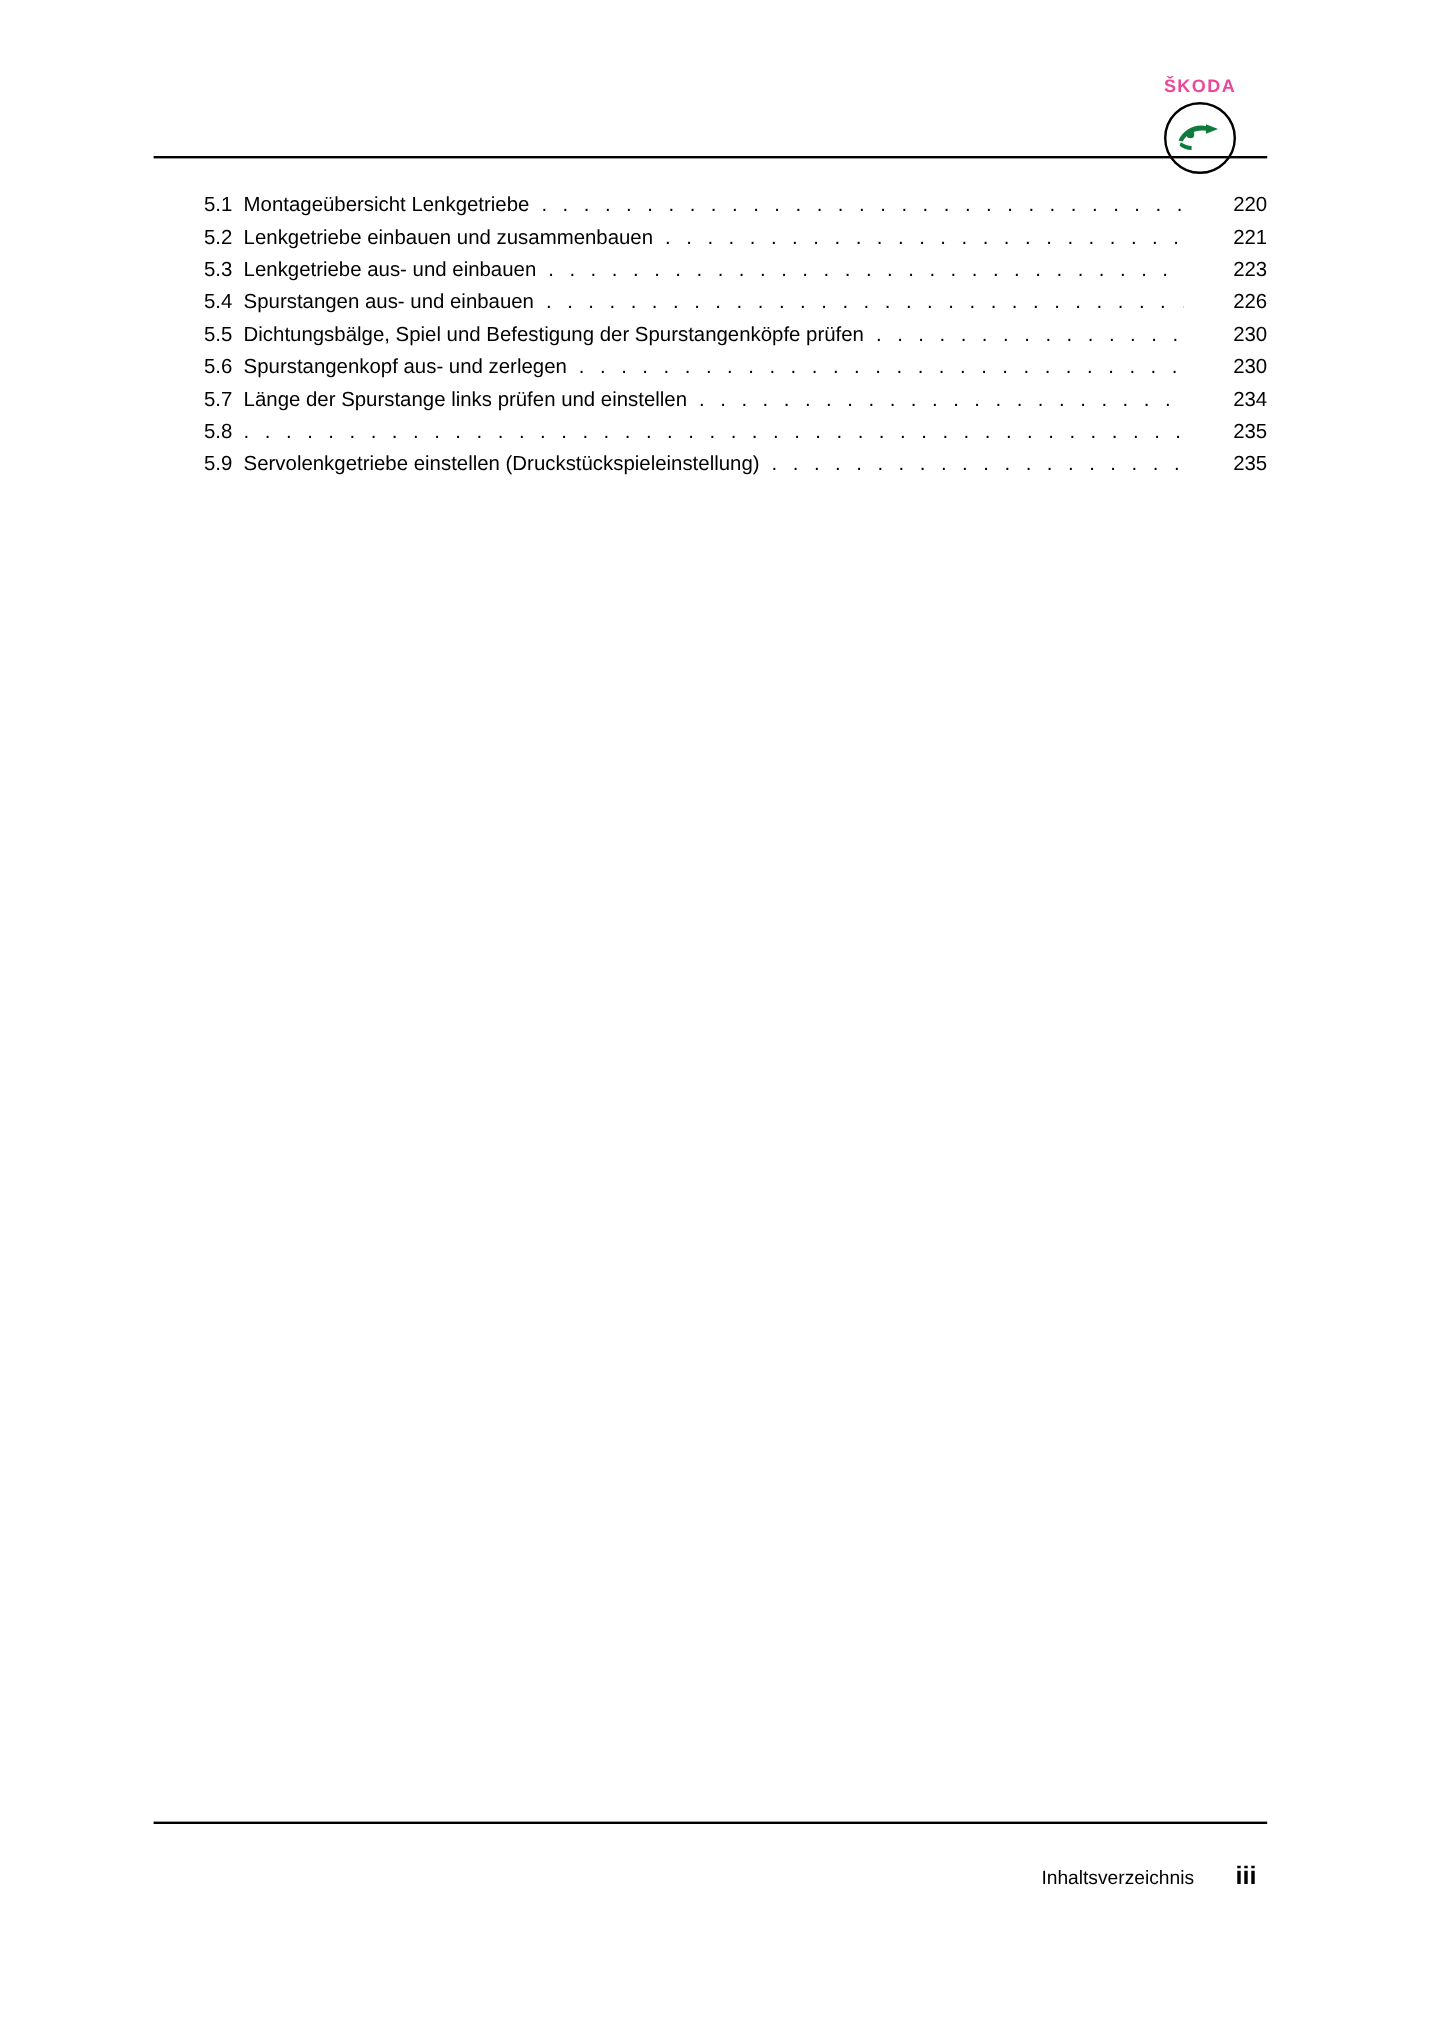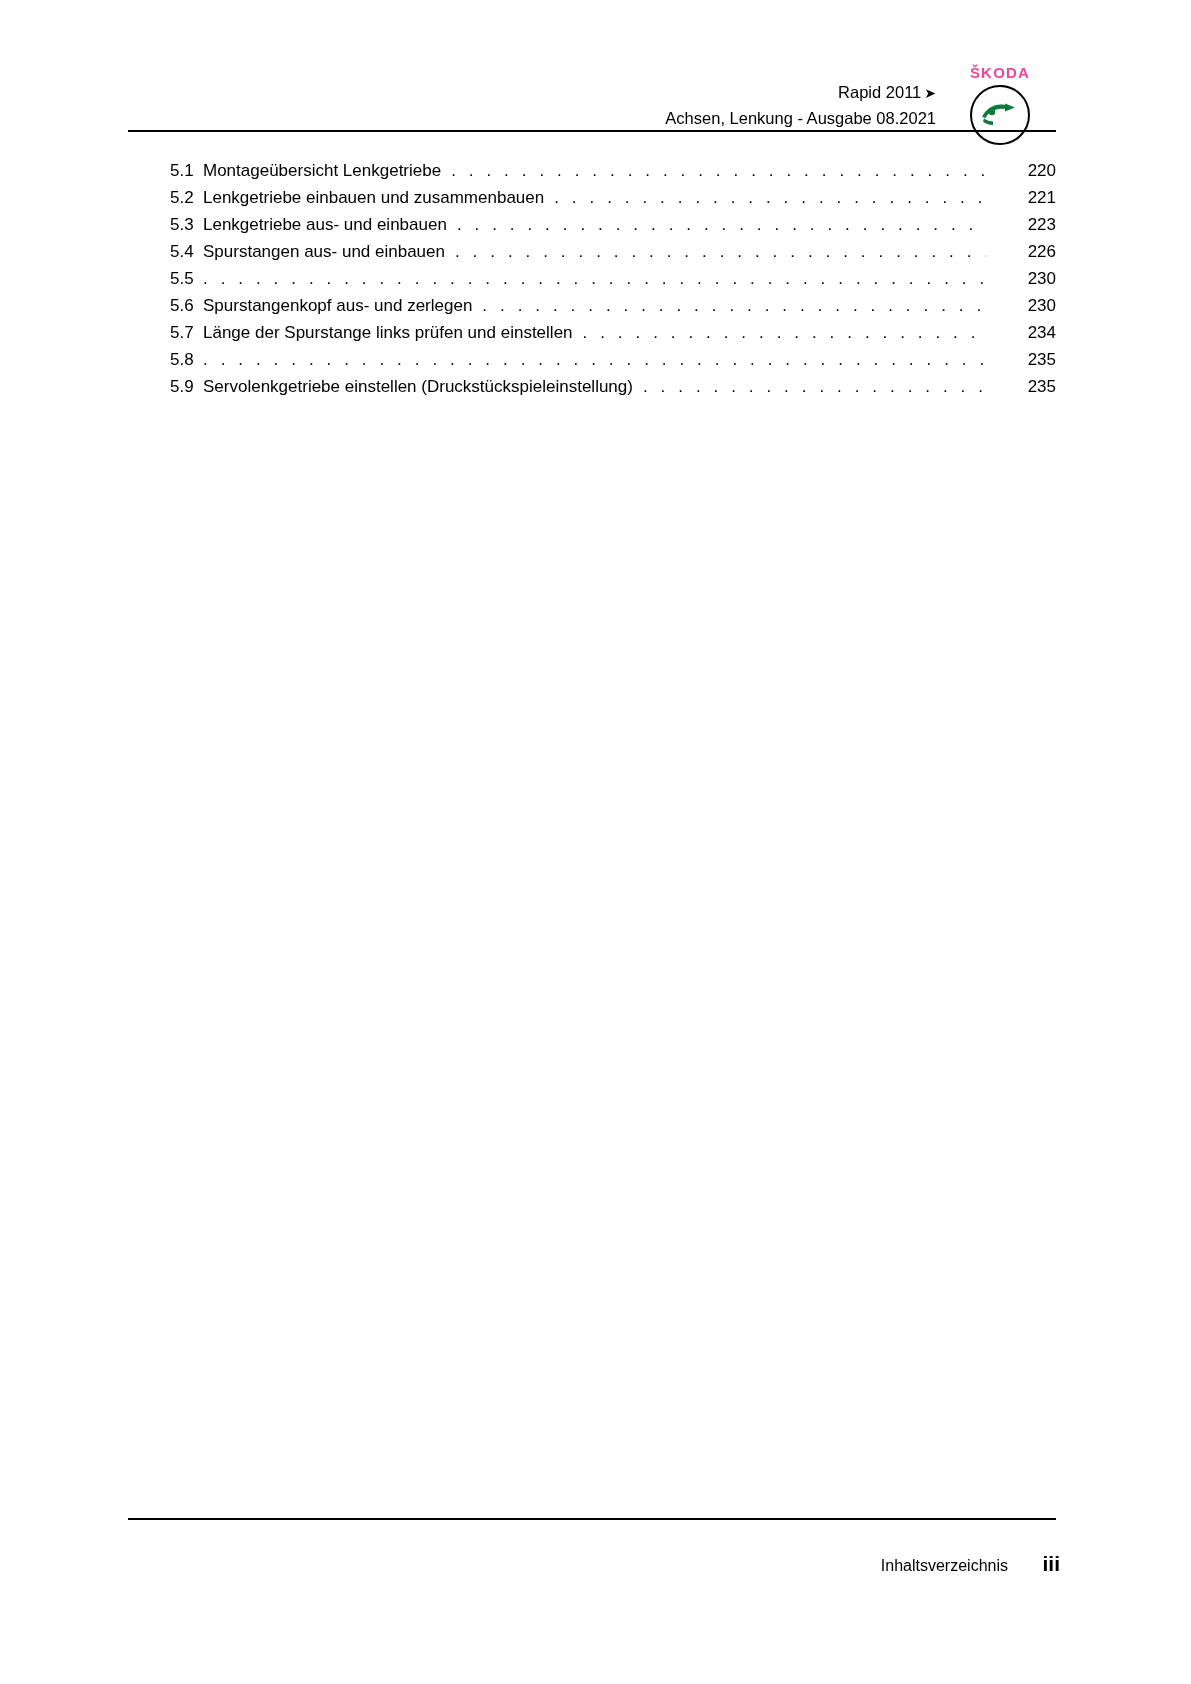--- a/index.html
+++ b/index.html
@@ -131,21 +131,21 @@
     position: absolute;
     bottom: 164px;
     left: 128px;
     width: 928px;
     height: 2px;
     background: #000;
   }
   .footer {
     position: absolute;
     bottom: 108px;
-    left: 132px;
+    left: 119px;
     width: 928px;
     display: flex;
     align-items: baseline;
     justify-content: flex-end;
     margin-top: 24px;
   }
   .footer-label {
     font-size: 16px;
     color: #000;
   }
@@ -156,26 +156,20 @@
     min-width: 30px;
     text-align: right;
   }
 </style>
 </head>
 <body>
 
 <div class="page">
 
   <div class="header">
-    <div class="header-text">
-      <div class="header-line">
-        <span>Rapid 2011</span><span class="arrow">➤</span>
-      </div>
-      <div class="header-line">Achsen, Lenkung - Ausgabe 08.2021</div>
-    </div>
 
     <div class="brand">
       <div class="brand-word">ŠKODA</div>
       <div class="brand-logo">
         <svg width="51" height="51" viewBox="0 0 51 51" aria-hidden="true">
           <circle cx="25.5" cy="25.5" r="24" fill="#ffffff"></circle>
           <g fill="#0e7a3c">
             <path d="M10 30 C14 21, 24 16, 33 18 L33 22 C25 20.5, 17 24, 13.5 31 Z"></path>
             <path d="M33 16.5 L43 20.5 L33 24.5 Z"></path>
             <path d="M12 31.5 C15 33.5, 18 34.5, 21 34.6 L21 38 C17 38, 13.5 36.5, 11 34.5 Z"></path>
@@ -220,20 +214,21 @@
       <div class="toc-num">5.4</div>
       <div class="toc-title">Spurstangen aus- und einbauen</div>
       <div class="toc-dots">
           <span>. . . . . . . . . . . . . . . . . . . . . . . . . . . . . . . . . . . . . . . . . . . . . . . . . . . . . . . . . . . . . . . . . . . . . . . . . . . .</span>
         </div>
       <div class="toc-page">226</div>
     </div>
 
     <div class="toc-row">
       <div class="toc-num">5.5</div>
+      <div class="toc-title">Dichtungsbälge, Spiel und Befestigung der Spurstangenköpfe prüfen</div>
       <div class="toc-dots">
           <span>. . . . . . . . . . . . . . . . . . . . . . . . . . . . . . . . . . . . . . . . . . . . . . . . . . . . . . . . . . . . . . . . . . . . . . . . . . . .</span>
         </div>
       <div class="toc-page">230</div>
     </div>
 
     <div class="toc-row">
       <div class="toc-num">5.6</div>
       <div class="toc-title">Spurstangenkopf aus- und zerlegen</div>
       <div class="toc-dots">

